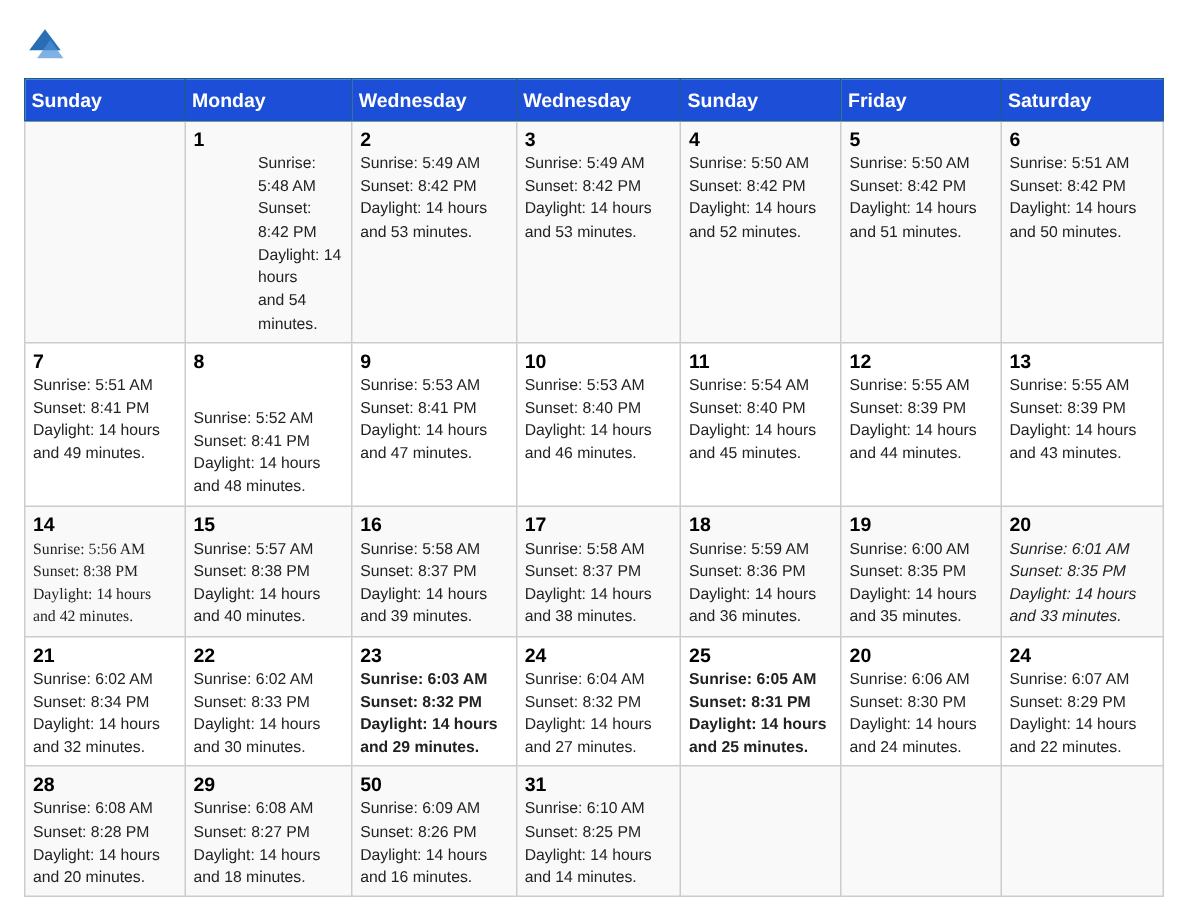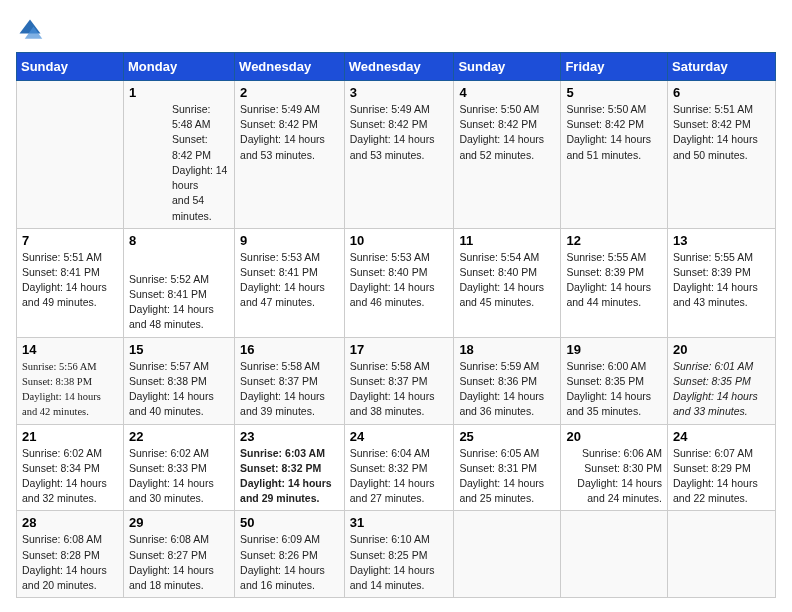--- a/index.html
+++ b/index.html
@@ -298,28 +298,28 @@
         </td>
         <td>
           <span class="day-number">24</span>
           <div class="day-info" style="white-space: pre-line;">Sunrise: 6:04 AM
 Sunset: 8:32 PM
 Daylight: 14 hours
 and 27 minutes.</div>
         </td>
         <td>
           <span class="day-number">25</span>
-          <div class="day-info" style="white-space: pre-line;">Sunrise: 6:05 AM
+          <div class="day-info" style="white-space: pre-line; font-weight: bold;">Sunrise: 6:05 AM
 Sunset: 8:31 PM
 Daylight: 14 hours
 and 25 minutes.</div>
         </td>
         <td>
           <span class="day-number">20</span>
-          <div class="day-info" style="white-space: pre-line; text-align: right;">Sunrise: 6:06 AM
+          <div class="day-info" style="white-space: pre-line;">Sunrise: 6:06 AM
 Sunset: 8:30 PM
 Daylight: 14 hours
 and 24 minutes.</div>
         </td>
         <td>
           <span class="day-number">24</span>
           <div class="day-info" style="white-space: pre-line;">Sunrise: 6:07 AM
 Sunset: 8:29 PM
 Daylight: 14 hours
 and 22 minutes.</div>

